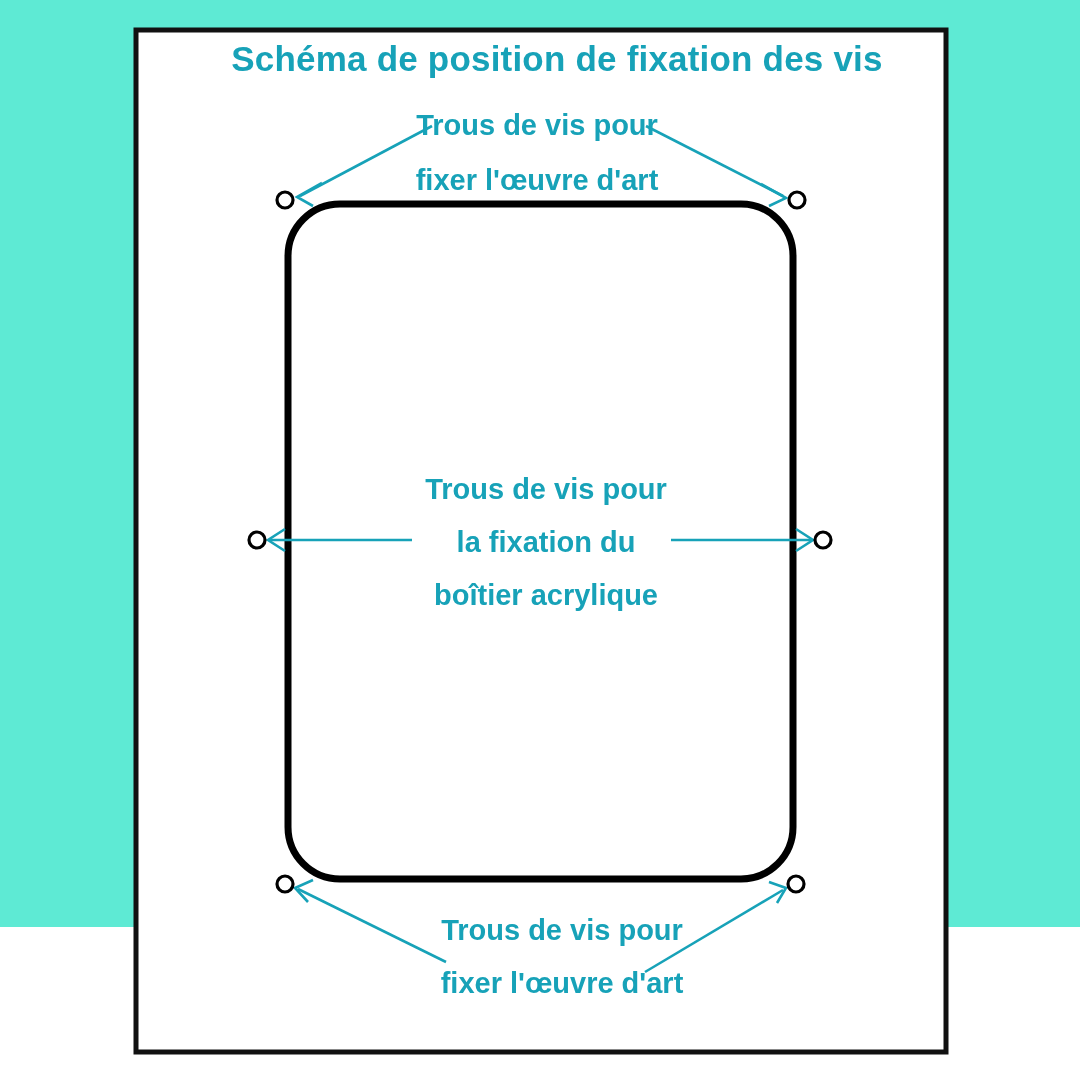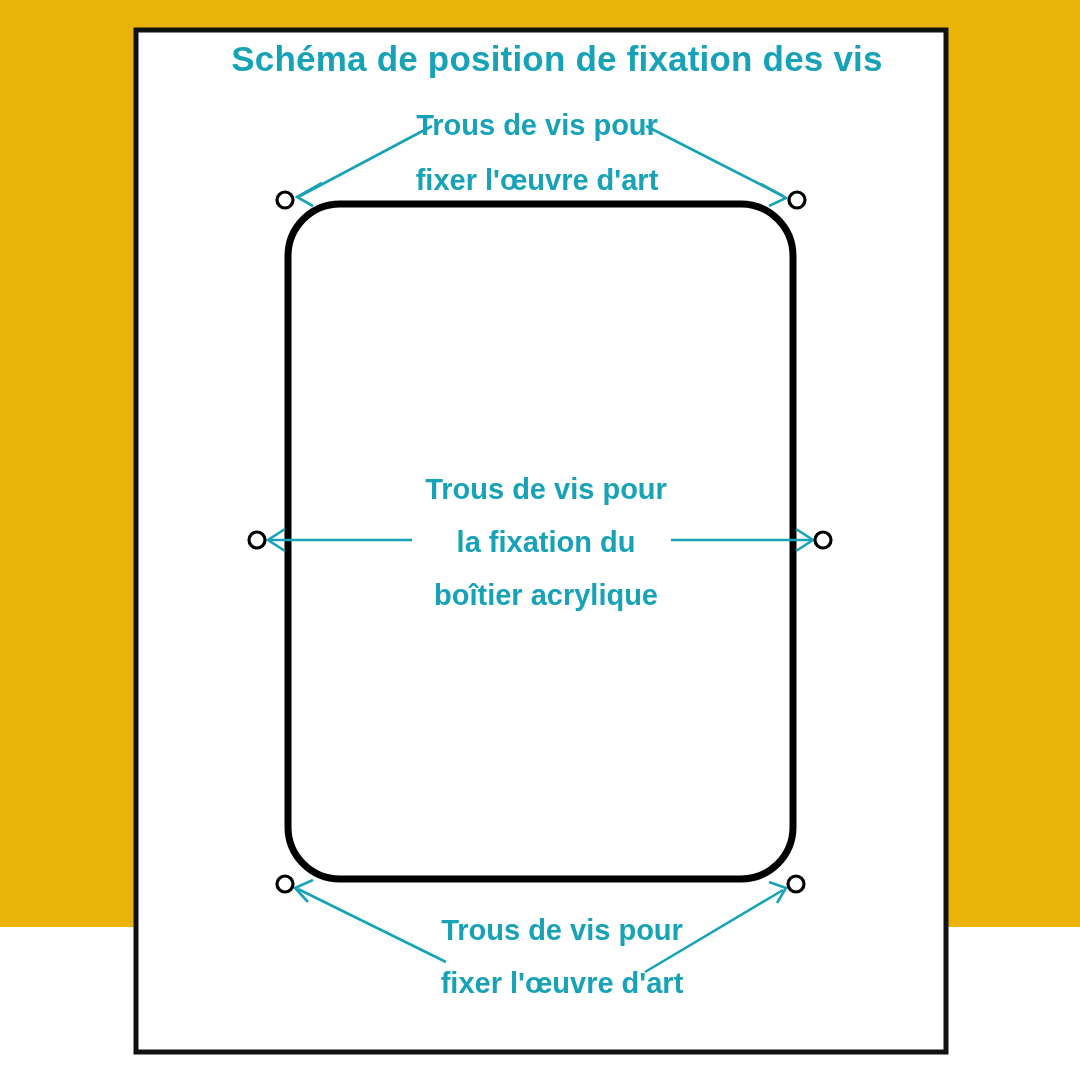--- a/index.html
+++ b/index.html
@@ -10,21 +10,21 @@
   body {
     width: 1080px;
     height: 1080px;
     font-family: "Liberation Sans", sans-serif;
     overflow: hidden;
   }
   #canvas {
     position: relative;
     width: 1080px;
     height: 927px;
-    background: #eab308;
+    background: #5eead4;
   }
   #diagram-svg {
     position: absolute;
     left: 0;
     top: 0;
     width: 1080px;
     height: 1080px;
     display: block;
   }
   .label-text {

